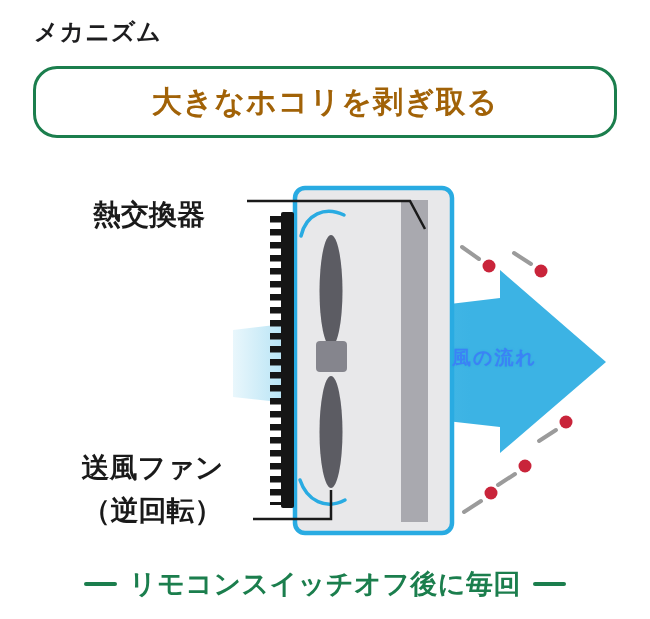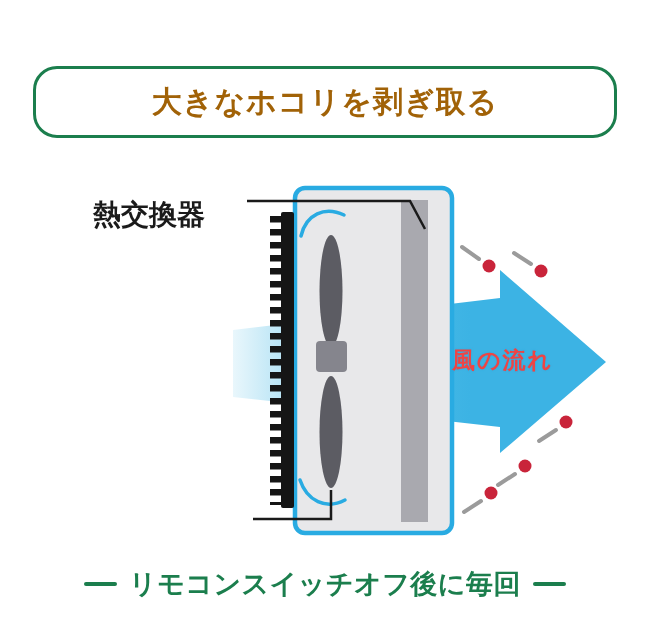--- a/index.html
+++ b/index.html
@@ -20,35 +20,36 @@
     font-size:30px;font-weight:bold;color:#a16207;letter-spacing:1px;
   }
   .diagram{position:absolute;left:0;top:0;width:650px;height:619px;}
   svg.canvas{position:absolute;left:0;top:0;}
   .lbl{
     position:absolute;color:#1a1a1a;font-weight:600;
   }
   .lbl-heat{left:93px;top:183px;font-size:28px;margin-top:13px;}
   .lbl-fan{left:50px;top:447px;width:205px;text-align:center;font-size:28px;line-height:1.52;}
   .lbl-airflow{
-    position:absolute;left:452px;top:345px;font-size:23px;font-weight:bold;color:#ef4444;
+    position:absolute;left:452px;top:345px;font-size:19px;font-weight:bold;color:#3b82f6;
     letter-spacing:2px;text-shadow:0 0 2px rgba(40,160,215,.6);
   }
   .footer{
     position:absolute;left:0;top:566px;width:650px;
     display:flex;align-items:center;justify-content:center;gap:12px;
   }
   .footer-line{width:33px;height:4px;background:#1b7e4d;border-radius:2px;}
   .footer-text{font-size:27px;font-weight:bold;color:#1b7e4d;letter-spacing:0.5px;}
 </style>
 </head>
 <body>
 
 <div class="page">
 
+  <div class="page-title">メカニズム</div>
 
   <div class="banner">
     <span class="banner-text">大きなホコリを剥ぎ取る</span>
   </div>
 
   <div class="diagram">
     <svg class="canvas" width="650" height="619" viewBox="0 0 650 619">
       <defs>
         <linearGradient id="arrowGrad" gradientUnits="userSpaceOnUse" x1="232" y1="0" x2="470" y2="0">
           <stop offset="0" stop-color="#eaf7fc"></stop>
@@ -99,20 +100,24 @@
         <circle cx="525" cy="466" r="6.5" fill="#c9243a"></circle>
       </g>
       <g>
         <line x1="464" y1="512" x2="481" y2="501" stroke="#9b9b9b" stroke-width="4" stroke-linecap="round"></line>
         <circle cx="491" cy="493" r="6.5" fill="#c9243a"></circle>
       </g>
     </svg>
 
     <div class="lbl lbl-heat">熱交換器</div>
 
+    <div class="lbl lbl-fan">
+      <div>送風ファン</div>
+      <div>（逆回転）</div>
+    </div>
 
     <div class="lbl-airflow">風の流れ</div>
   </div>
 
   <div class="footer">
     <span class="footer-line"></span>
     <span class="footer-text">リモコンスイッチオフ後に毎回</span>
     <span class="footer-line"></span>
   </div>
 

